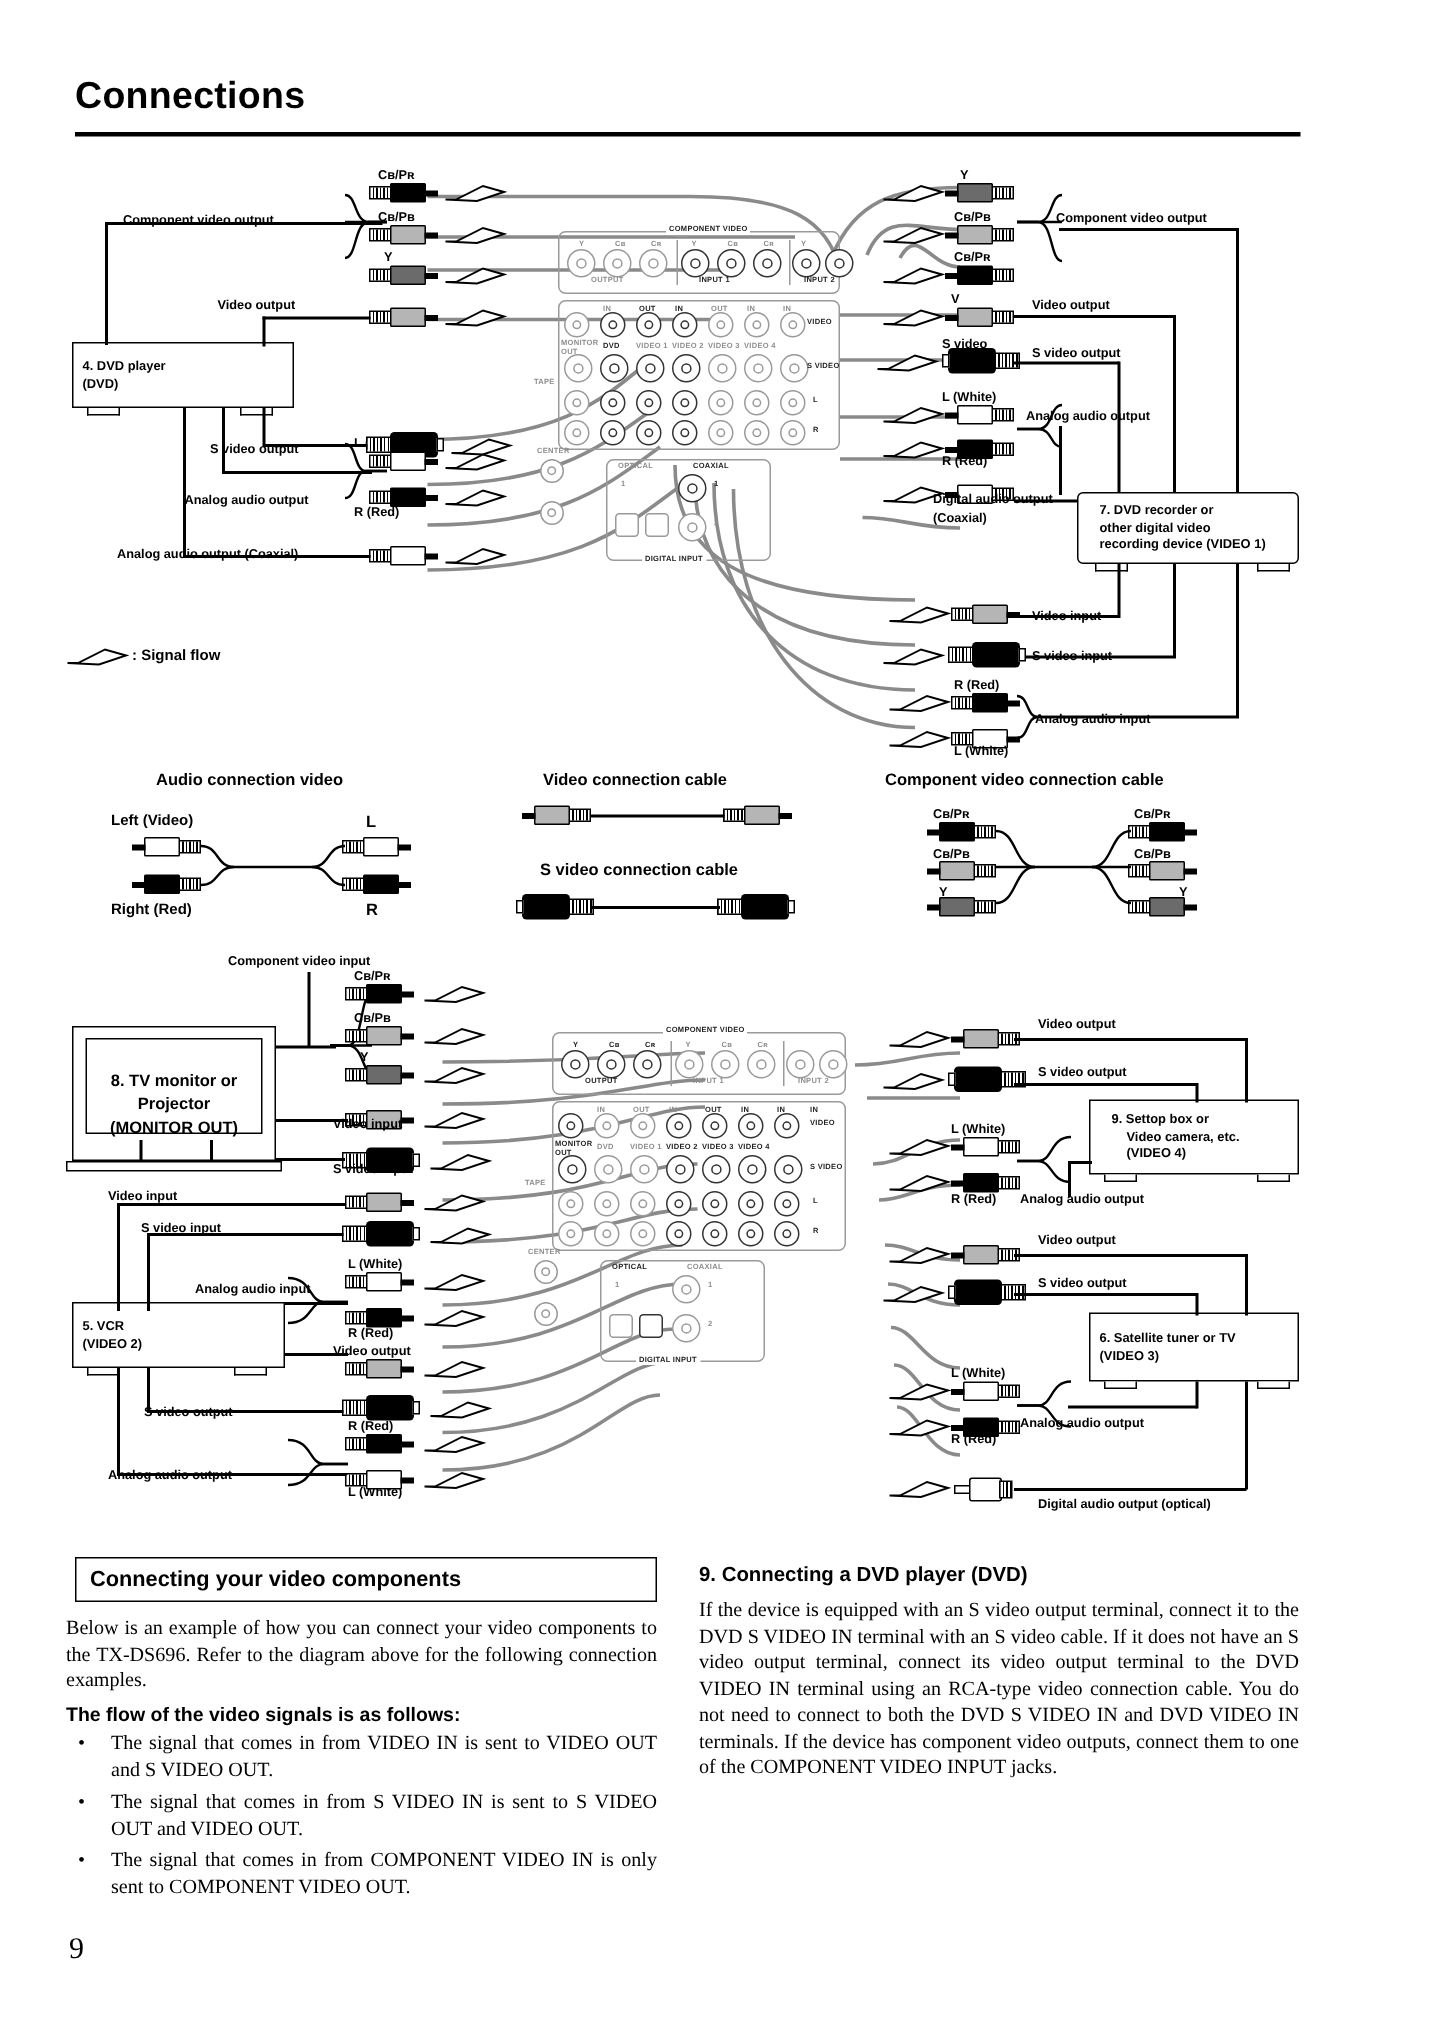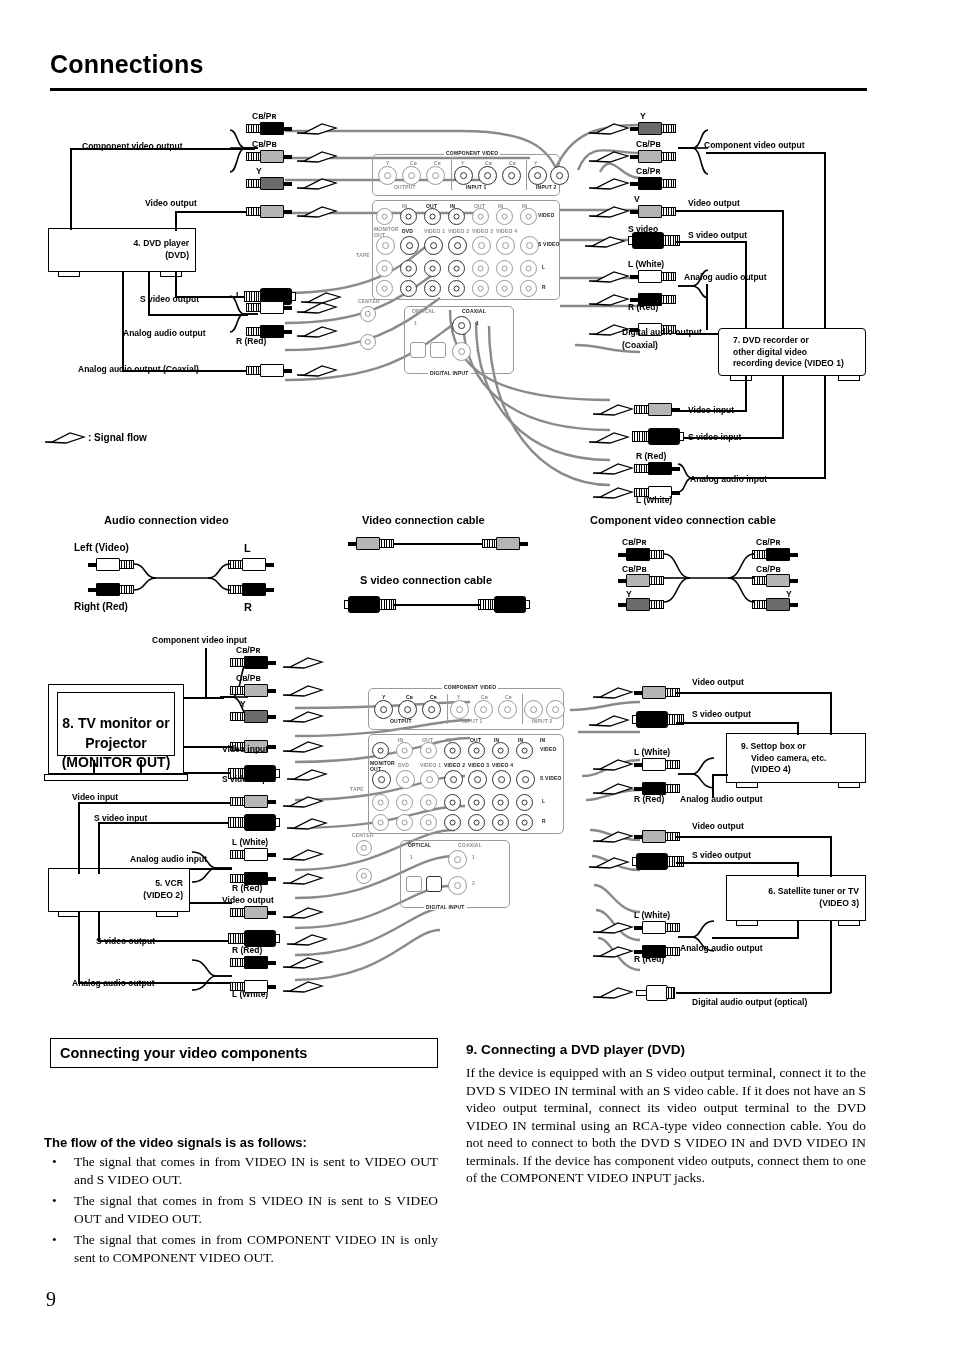--- a/index.html
+++ b/index.html
@@ -8,21 +8,21 @@
   .page{position:absolute;left:0;top:0;width:954px;height:1351px;}
   
   .title{position:absolute;left:50px;top:50px;font-size:25px;font-weight:bold;letter-spacing:.2px;}
   .title-rule{position:absolute;left:50px;top:88px;width:817px;height:3px;background:#000;}
   .pagenum{position:absolute;left:46px;top:1288px;font-size:20px;}
   
   .lbl{position:absolute;font-size:8.5px;font-weight:bold;white-space:nowrap;line-height:1.15;}
   .box{position:absolute;border:1.3px solid #000;background:#fff;box-sizing:border-box;
        font-size:8.6px;font-weight:bold;line-height:1.35;}
   .box.round{border-radius:4px;}
-  .box .bt{position:absolute;left:0;right:0;top:50%;transform:translateY(-50%);text-align:right;padding:0 6px;}
+  .box .bt{position:absolute;left:0;right:0;top:50%;transform:translateY(-50%);text-align:left;padding:0 6px;}
   .box .btl{position:absolute;left:0;right:0;top:50%;transform:translateY(-50%);padding:0 14px;}
   .feet{position:absolute;height:5px;border:1.3px solid #000;border-top:none;background:#fff;box-sizing:border-box;}
   .wire{position:absolute;background:#000;}
   .wire.h{height:1.6px;}
   .wire.v{width:1.6px;}
   
   .plug{position:absolute;height:13px;width:46px;}
   .plug .barrel{position:absolute;left:0;top:2px;width:15px;height:9px;
       background:repeating-linear-gradient(90deg,#fff 0 1.4px,#000 1.4px 2.4px);
       border:1px solid #000;box-sizing:border-box;}
@@ -782,21 +782,21 @@
           <path d="M92,176 C108,176 114,190 140,190"></path>
           <path d="M94,205 C110,205 116,232 140,232"></path>
           <path d="M96,230 C112,230 116,260 140,260"></path>
           <path d="M98,258 C112,258 118,290 140,290"></path>
         </g>
       </svg>
     </div>
 
     <div class="box" style="left:48px;top:684px;width:136px;height:90px;border-width:1.3px;"></div>
     <div style="position:absolute;left:57px;top:692px;width:118px;height:64px;border:1.3px solid #000;box-sizing:border-box;background:#fff;"></div>
-    <div style="position:absolute;left:57px;top:700px;width:118px;text-align:center;font-size:14px;font-weight:bold;line-height:1.4;">
+    <div style="position:absolute;left:57px;top:700px;width:118px;text-align:center;font-size:11px;font-weight:bold;line-height:1.4;">
       <div style="margin-top:14px;">8. TV monitor or Projector</div>
       <div>(MONITOR OUT)</div>
     </div>
     <div style="position:absolute;left:44px;top:774px;width:144px;height:7px;border:1.3px solid #000;box-sizing:border-box;background:#fff;"></div>
     <div class="wire v" style="left:93px;top:760px;height:14px;"></div>
     <div class="wire v" style="left:140px;top:760px;height:14px;"></div>
 
     <div class="lbl" style="left:152px;top:636px;">Component video input</div>
     <div class="wire v" style="left:205px;top:648px;height:50px;"></div>
     <div class="wire h" style="left:184px;top:697px;width:40px;"></div>
@@ -1317,20 +1317,21 @@
     <div class="arrow" style="left:592px;top:986px;">
         <svg width="42" height="14">
           <path d="M1,11 L8,11 L26,2 L40,6 L22,12 Z" fill="#fff" stroke="#000" stroke-width="1.3"></path>
         </svg>
       </div>
   </div>
 
   <div class="secbox" style="left:50px;top:1038px;width:388px;height:30px;"></div>
   <div class="sechead" style="left:60px;top:1045px;">Connecting your video components</div>
 
+  <div class="btext" style="left:44px;top:1076px;width:394px;">Below is an example of how you can connect your video components to the TX-DS696. Refer to the diagram above for the following connection examples.</div>
   <div class="bhead" style="left:44px;top:1135px;">The flow of the video signals is as follows:</div>
 
   <div class="bullet" style="left:52px;top:1153px;width:386px;">
     <span class="dot">•</span>
     <span class="bd">The signal that comes in from VIDEO IN is sent to VIDEO OUT and S VIDEO OUT.</span>
   </div>
   <div class="bullet" style="left:52px;top:1192px;width:386px;">
     <span class="dot">•</span>
     <span class="bd">The signal that comes in from S VIDEO IN is sent to S VIDEO OUT and VIDEO OUT.</span>
   </div>

